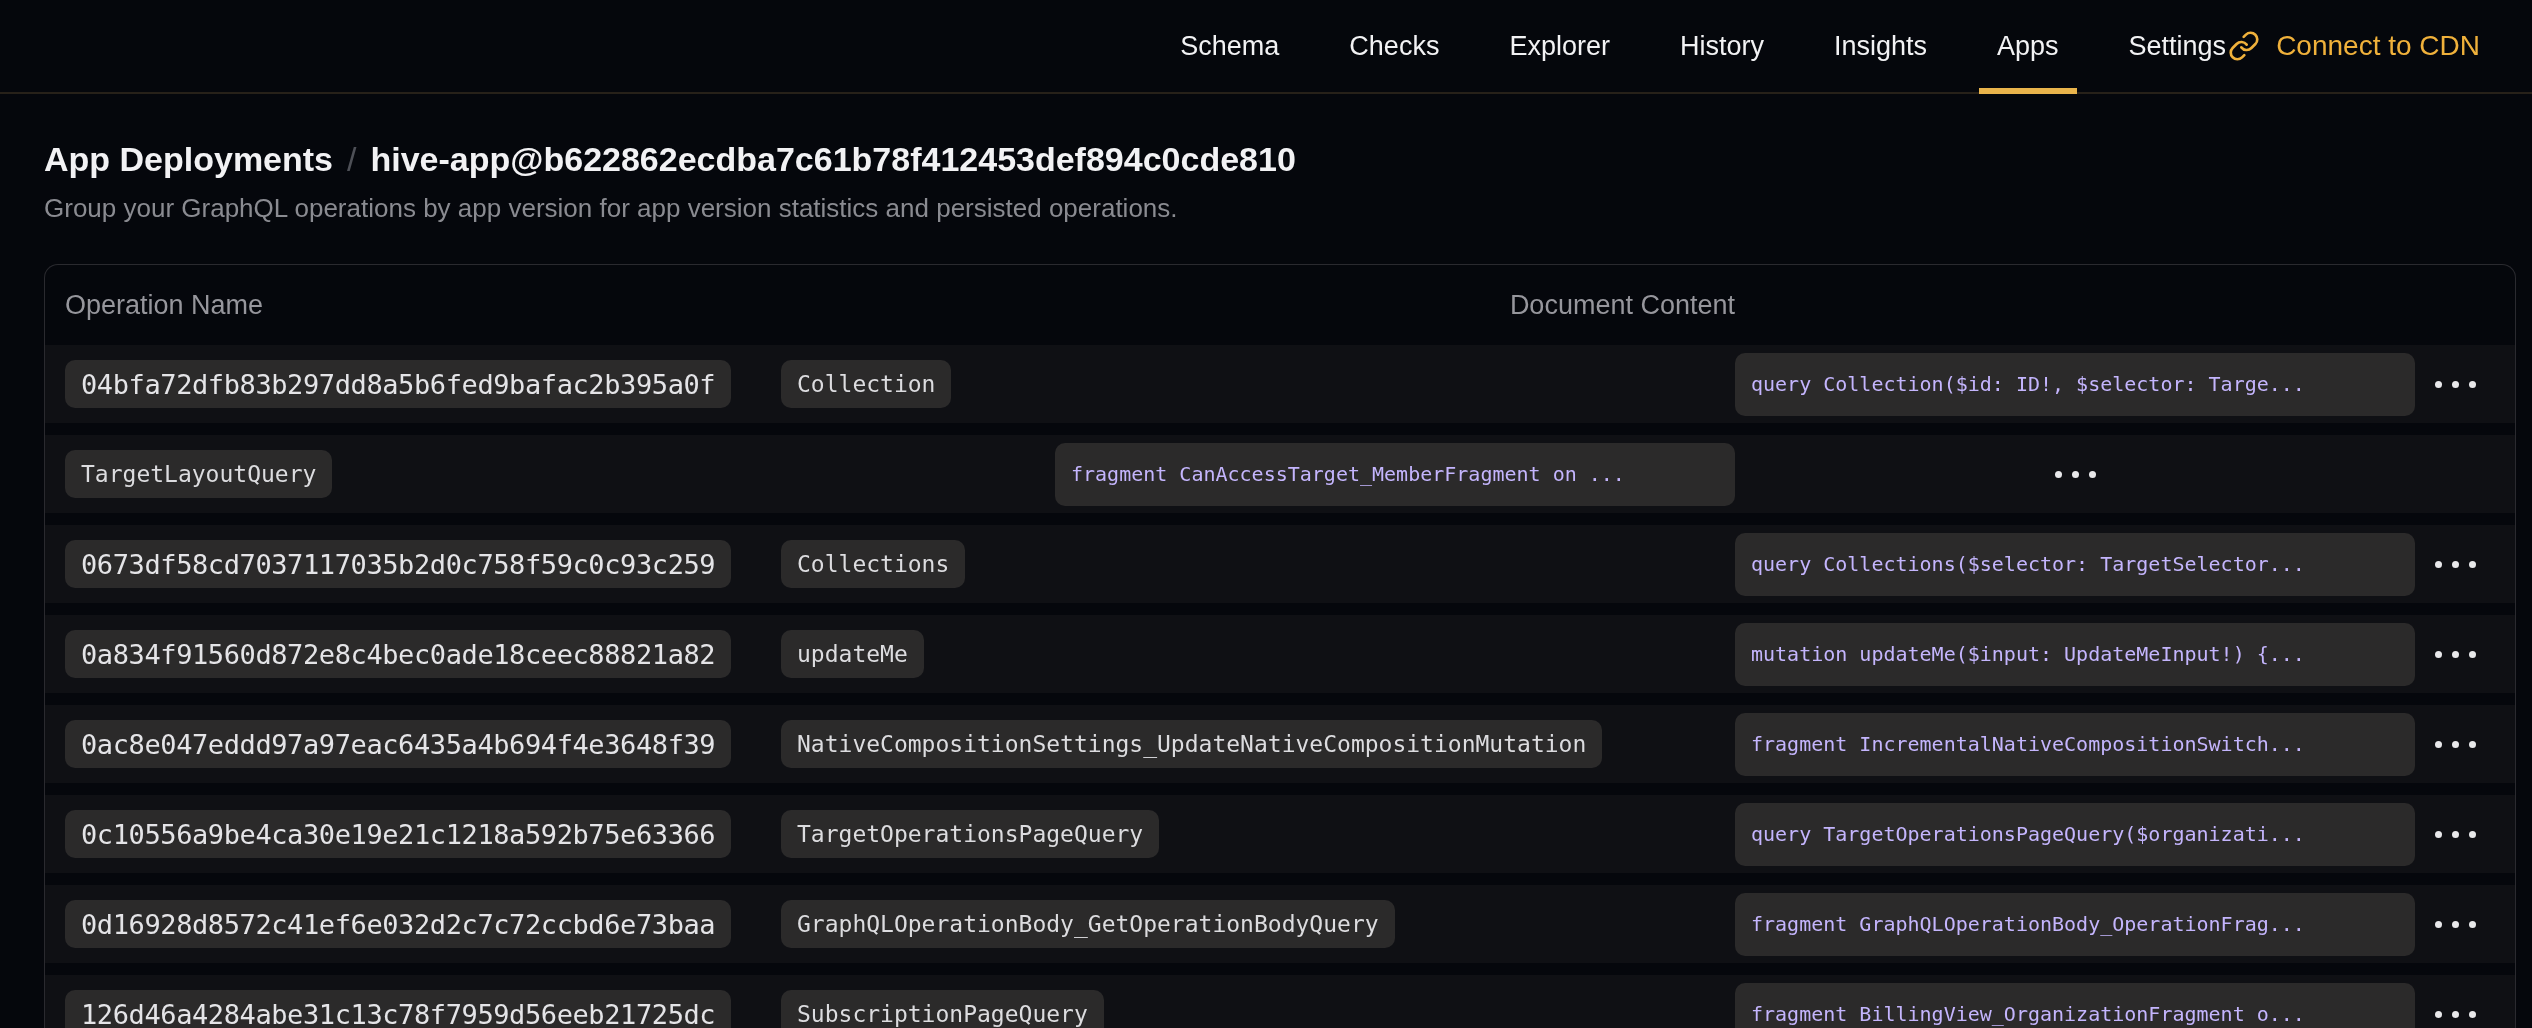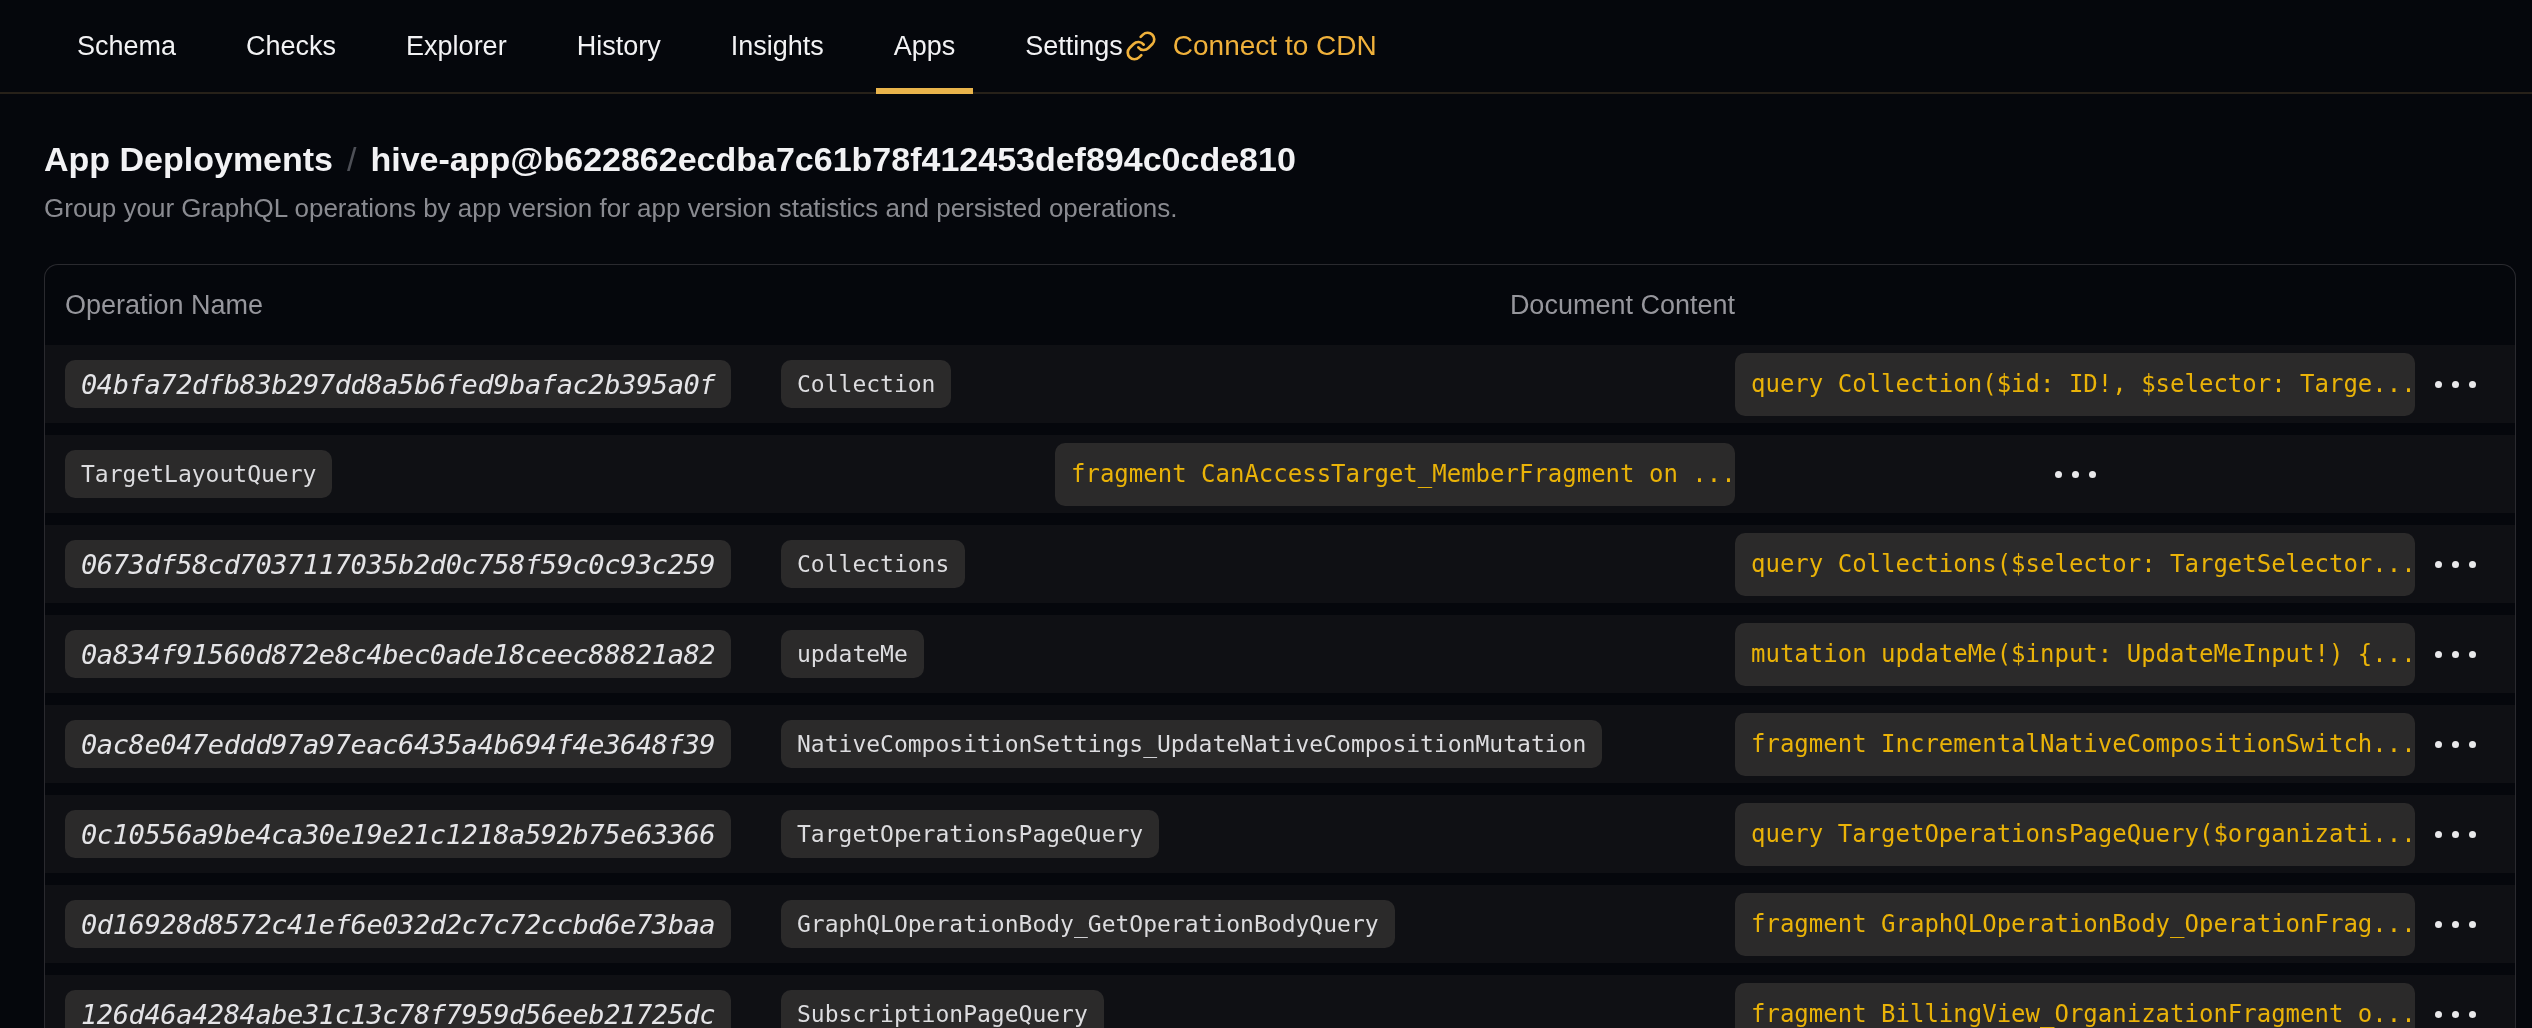--- a/index.html
+++ b/index.html
@@ -8,21 +8,21 @@
     background: #05070c;
     color: #ededf0;
     font-family: "Liberation Sans", sans-serif;
   }
 
   
   .topnav {
     height: 94px;
     display: flex;
     align-items: stretch;
-    justify-content: flex-start;
+    justify-content: flex-end;
     padding: 0 52px 0 75px;
     border-bottom: 2px solid #272119;
     background: #05070c;
   }
   .nav-tabs { display: flex; align-items: stretch; gap: 66px; }
   .nav-tab {
     display: flex; align-items: center;
     font-size: 27px; font-weight: 500;
     color: #f2f2f4;
     position: relative;
@@ -82,26 +82,26 @@
   .badge {
     display: inline-flex; align-items: center;
     background: #2b2a2a;
     border-radius: 10px;
     padding: 0 16px;
     height: 48px;
     font-family: "DejaVu Sans Mono", monospace;
     white-space: nowrap;
     color: #e4e4e7;
   }
-  .badge.hash { font-size: 27px; letter-spacing: -0.4px; font-style: italic; }
+  .badge.hash { font-size: 27px; letter-spacing: -0.4px; }
   .badge.op { font-size: 23px; color: #dcdcdf; }
   .badge.content {
     width: 680px;
-    font-size: 24px;
-    color: #eab308;
+    font-size: 20px;
+    color: #c4b5fd;
     overflow: hidden;
     height: 63px;
   }
 
   .more-btn {
     background: none; border: none; cursor: pointer;
     display: flex; gap: 10px; align-items: center;
     padding: 10px;
   }
   .more-btn .dot { width: 7px; height: 7px; border-radius: 50%; background: #e8e8ea; }

